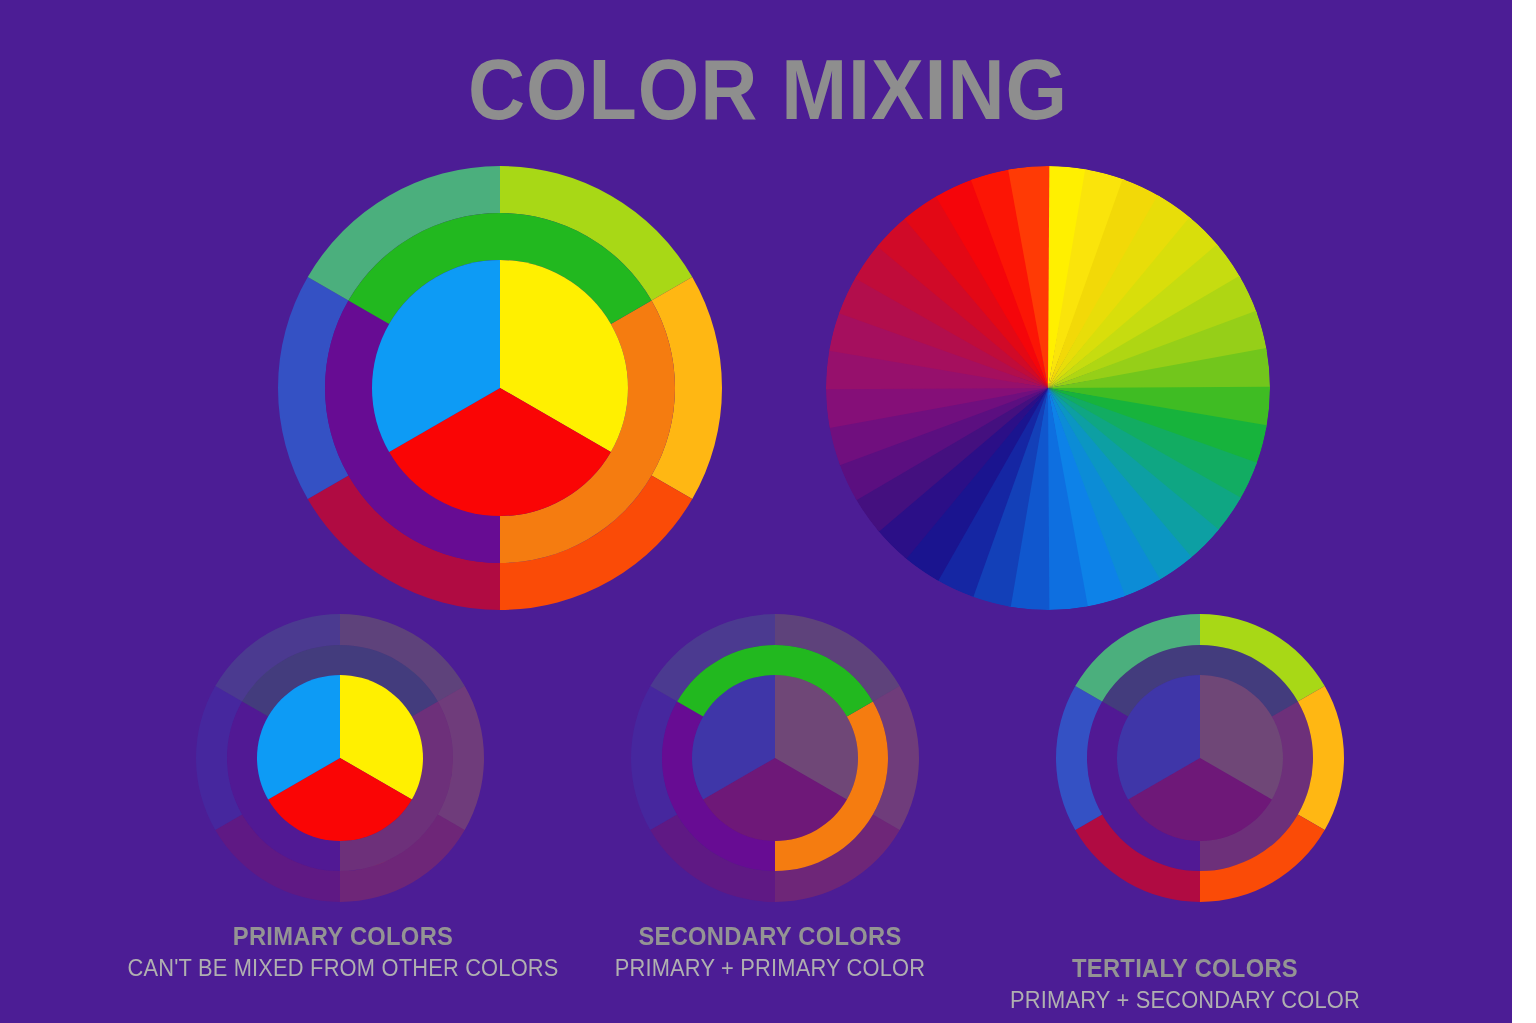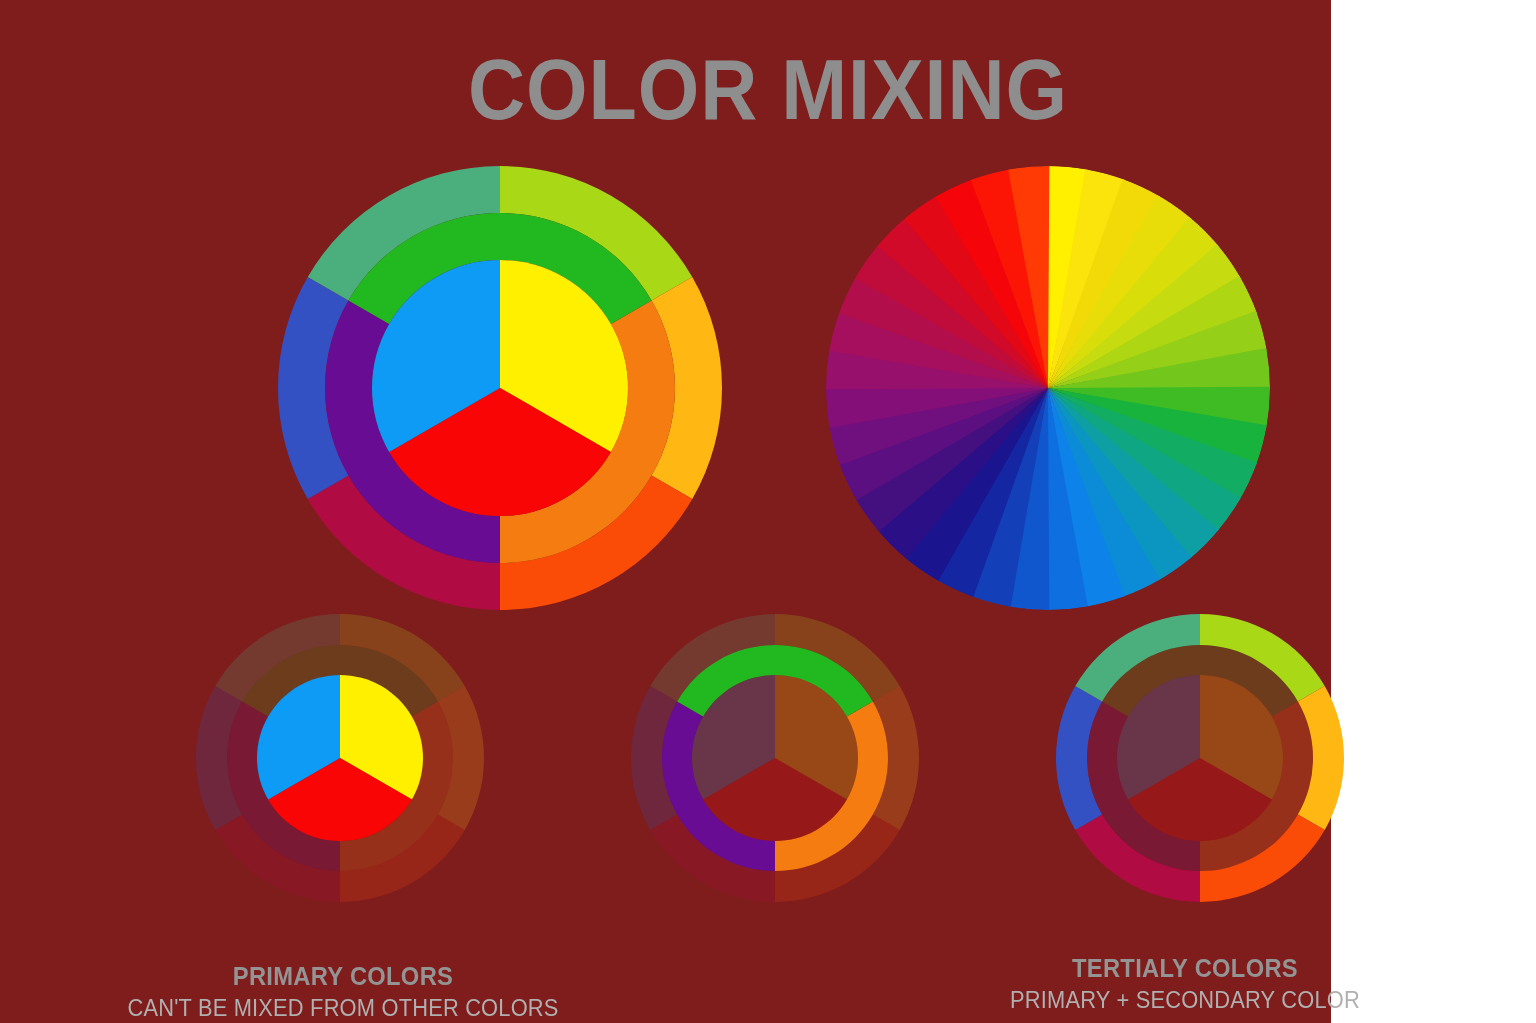--- a/index.html
+++ b/index.html
@@ -10,23 +10,23 @@
   }
   body {
     width: 1536px;
     height: 1023px;
     font-family: "Liberation Sans", sans-serif;
     position: relative;
     overflow: hidden;
   }
   .page {
     position: relative;
-    width: 1331px;
+    width: 1512px;
     height: 1023px;
-    background: #7f1d1d;
+    background: #4c1d95;
   }
   
   .title {
     position: absolute;
     top: 46px;
     left: 0;
     width: 1536px;
     text-align: center;
     font-family: "Liberation Sans Narrow", "Liberation Sans", sans-serif;
     font-weight: 700;
@@ -46,21 +46,21 @@
   #primary-wheel   { left: 196px;  top: 614px; }
   #secondary-wheel { left: 631px;  top: 614px; }
   #tertiary-wheel  { left: 1056px; top: 614px; }
 
   
   .caption {
     position: absolute;
     text-align: center;
     width: 460px;
   }
-  #caption-primary   { left: 113px;  top: 922px; margin-top: 40px; }
+  #caption-primary   { left: 113px;  top: 922px; }
   #caption-secondary { left: 540px;  top: 922px; }
   #caption-tertiary  { left: 955px;  top: 954px; }
 
   .caption-title {
     font-family: "Liberation Sans Narrow", "Liberation Sans", sans-serif;
     font-weight: 700;
     font-size: 25px;
     letter-spacing: 0.3px;
     color: #949494;
     transform: scaleX(0.95);
@@ -186,19 +186,23 @@
       <path d="M 144 144 L 144 61 A 83 83 0 0 1 215.88010851410843 185.5 Z" fill="#FFF000" opacity="0.2" shape-rendering="geometricPrecision"></path>
       <path d="M 144 144 L 215.88010851410843 185.5 A 83 83 0 0 1 72.11989148589159 185.5 Z" fill="#FA0505" opacity="0.2" shape-rendering="geometricPrecision"></path>
       <path d="M 144 144 L 72.11989148589159 185.5 A 83 83 0 0 1 143.99999999999997 61 Z" fill="#0D9BF5" opacity="0.2" shape-rendering="geometricPrecision"></path>
     </svg>
 
   <div class="caption" id="caption-primary">
     <div class="caption-title">PRIMARY COLORS</div>
     <div class="caption-sub">CAN'T BE MIXED FROM OTHER COLORS</div>
   </div>
 
+  <div class="caption" id="caption-secondary">
+    <div class="caption-title">SECONDARY COLORS</div>
+    <div class="caption-sub">PRIMARY + PRIMARY COLOR</div>
+  </div>
 
   <div class="caption" id="caption-tertiary">
     <div class="caption-title">TERTIALY COLORS</div>
     <div class="caption-sub">PRIMARY + SECONDARY COLOR</div>
   </div>
 
 </div>
 
 </body></html>

